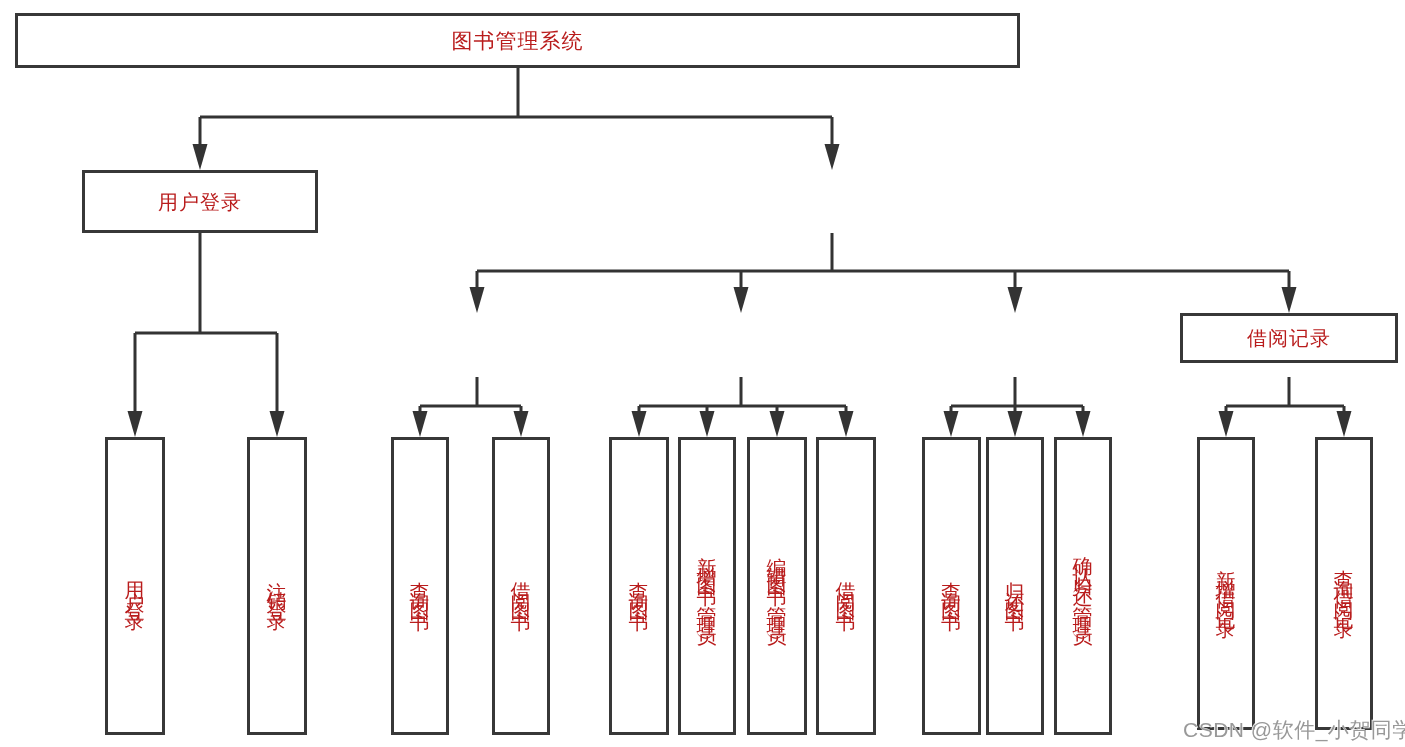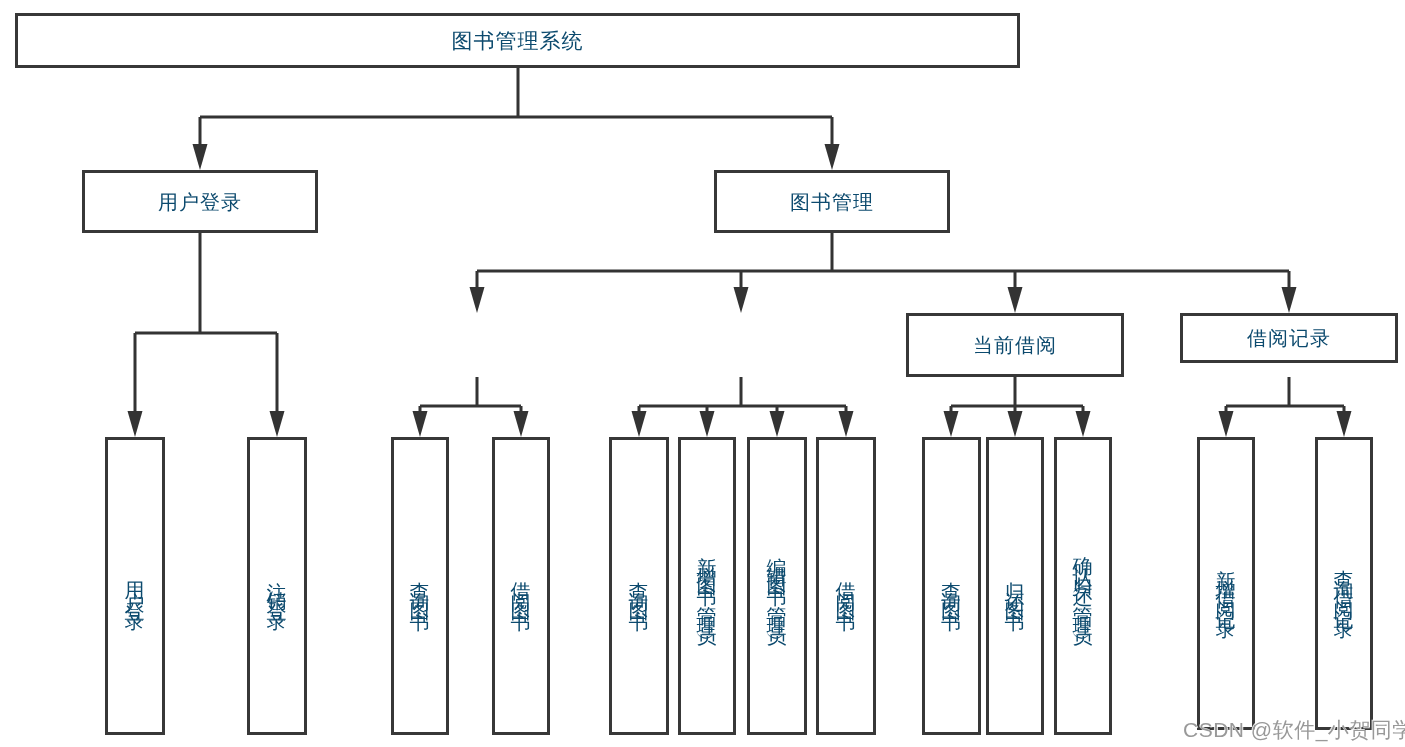--- a/index.html
+++ b/index.html
@@ -18,21 +18,21 @@
     pointer-events: none;
   }
   .node {
     position: absolute;
     box-sizing: border-box;
     border: 3px solid #383838;
     background: #ffffff;
     display: flex;
     align-items: center;
     justify-content: center;
-    color: #0c4a6e;
+    color: #b91c1c;
   }
   .htext {
     font-size: 20px;
     letter-spacing: 1px;
     line-height: 1.2;
     white-space: nowrap;
   }
   .root .htext { font-size: 21px; }
   .vtext {
     writing-mode: vertical-rl;
@@ -91,27 +91,21 @@
     </g>
   </svg>
 
   <div class="node root" style="left:15px; top:13px; width:1005px; height:55px;">
     <span class="htext">图书管理系统</span>
   </div>
 
   <div class="node" style="left:82px; top:170px; width:236px; height:63px;">
     <span class="htext">用户登录</span>
   </div>
-  <div class="node" style="left:714px; top:170px; width:236px; height:63px;">
-    <span class="htext">图书管理</span>
-  </div>
 
-  <div class="node" style="left:906px; top:313px; width:218px; height:64px;">
-    <span class="htext">当前借阅</span>
-  </div>
   <div class="node" style="left:1180px; top:313px; width:218px; height:50px;">
     <span class="htext">借阅记录</span>
   </div>
 
   <div class="node" style="left:105px; top:437px; width:60px; height:298px;">
     <span class="vtext">用户登录</span>
   </div>
   <div class="node" style="left:247px; top:437px; width:60px; height:298px;">
     <span class="vtext">注销登录</span>
   </div>

